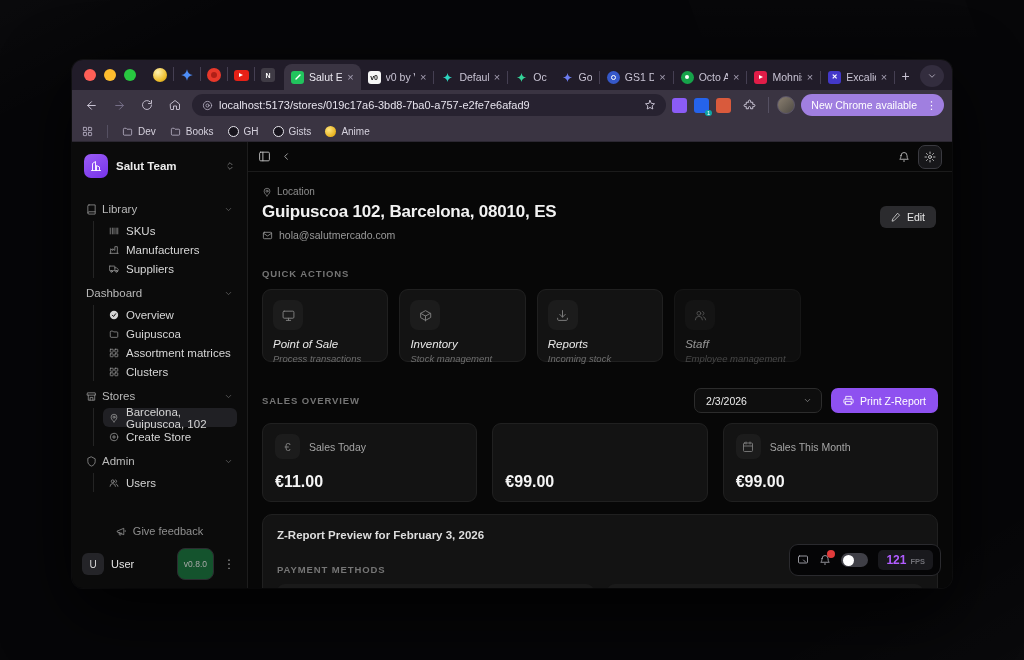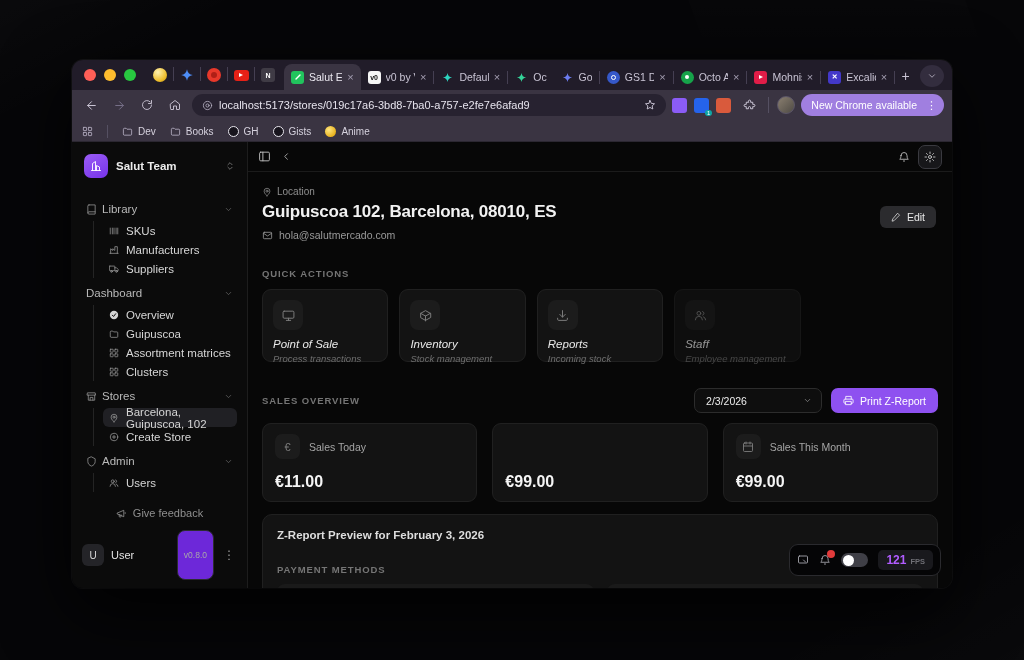--- a/index.html
+++ b/index.html
@@ -93,21 +93,21 @@
   .sect .slabel { flex:1; }
   .sect .scaret { color:#6f6f6f; }
   .subs { margin:1px 0 4px 11px; border-left:1px solid #242424; padding-left:9px; }
   .sub { display:flex; align-items:center; gap:7px; height:19px; color:#d6d6d6; padding:0 6px; border-radius:6px; }
   .sub .subicon { color:#9a9a9a; display:flex; }
   .sub.active { background:#202024; }
   .feedback { display:flex; align-items:center; justify-content:center; gap:6px; color:#8f8f8f; font-size:11px; height:26px; }
   .user-row { display:flex; align-items:center; gap:7px; margin-top:4px; }
   .user-avatar { width:22px; height:22px; border-radius:6px; background:#242428; color:#d9d9d9; font-size:10px; display:flex; align-items:center; justify-content:center; }
   .user-name { font-size:11px; color:#e2e2e2; flex:1; }
-  .ver-badge { font-size:8.5px; color:#a9a9a9; background:#6d28d9; border:1px solid #2c2c30; border-radius:8px; padding:19px 6px; }
+  .ver-badge { font-size:8.5px; color:#a9a9a9; background:#14532d; border:1px solid #2c2c30; border-radius:8px; padding:10px 6px; }
   .user-kebab { color:#9a9a9a; font-size:12px; padding:0 2px; }
 
   
   .main { flex:1; display:flex; flex-direction:column; min-width:0; }
   .mainbar { height:30px; border-bottom:1px solid #1b1b1b; display:flex; align-items:center; padding:0 10px; gap:10px; color:#b9b9b9; }
   .mainbar .right { margin-left:auto; display:flex; align-items:center; gap:8px; }
   .gearbtn { width:24px; height:24px; border-radius:7px; background:#17171a; border:1px solid #3a3a40; display:flex; align-items:center; justify-content:center; color:#c9c9c9; }
   .content { flex:1; padding:12px 14px 0 14px; overflow:hidden; position:relative; }
 
   .loc-head { position:relative; padding-top:2px; }

